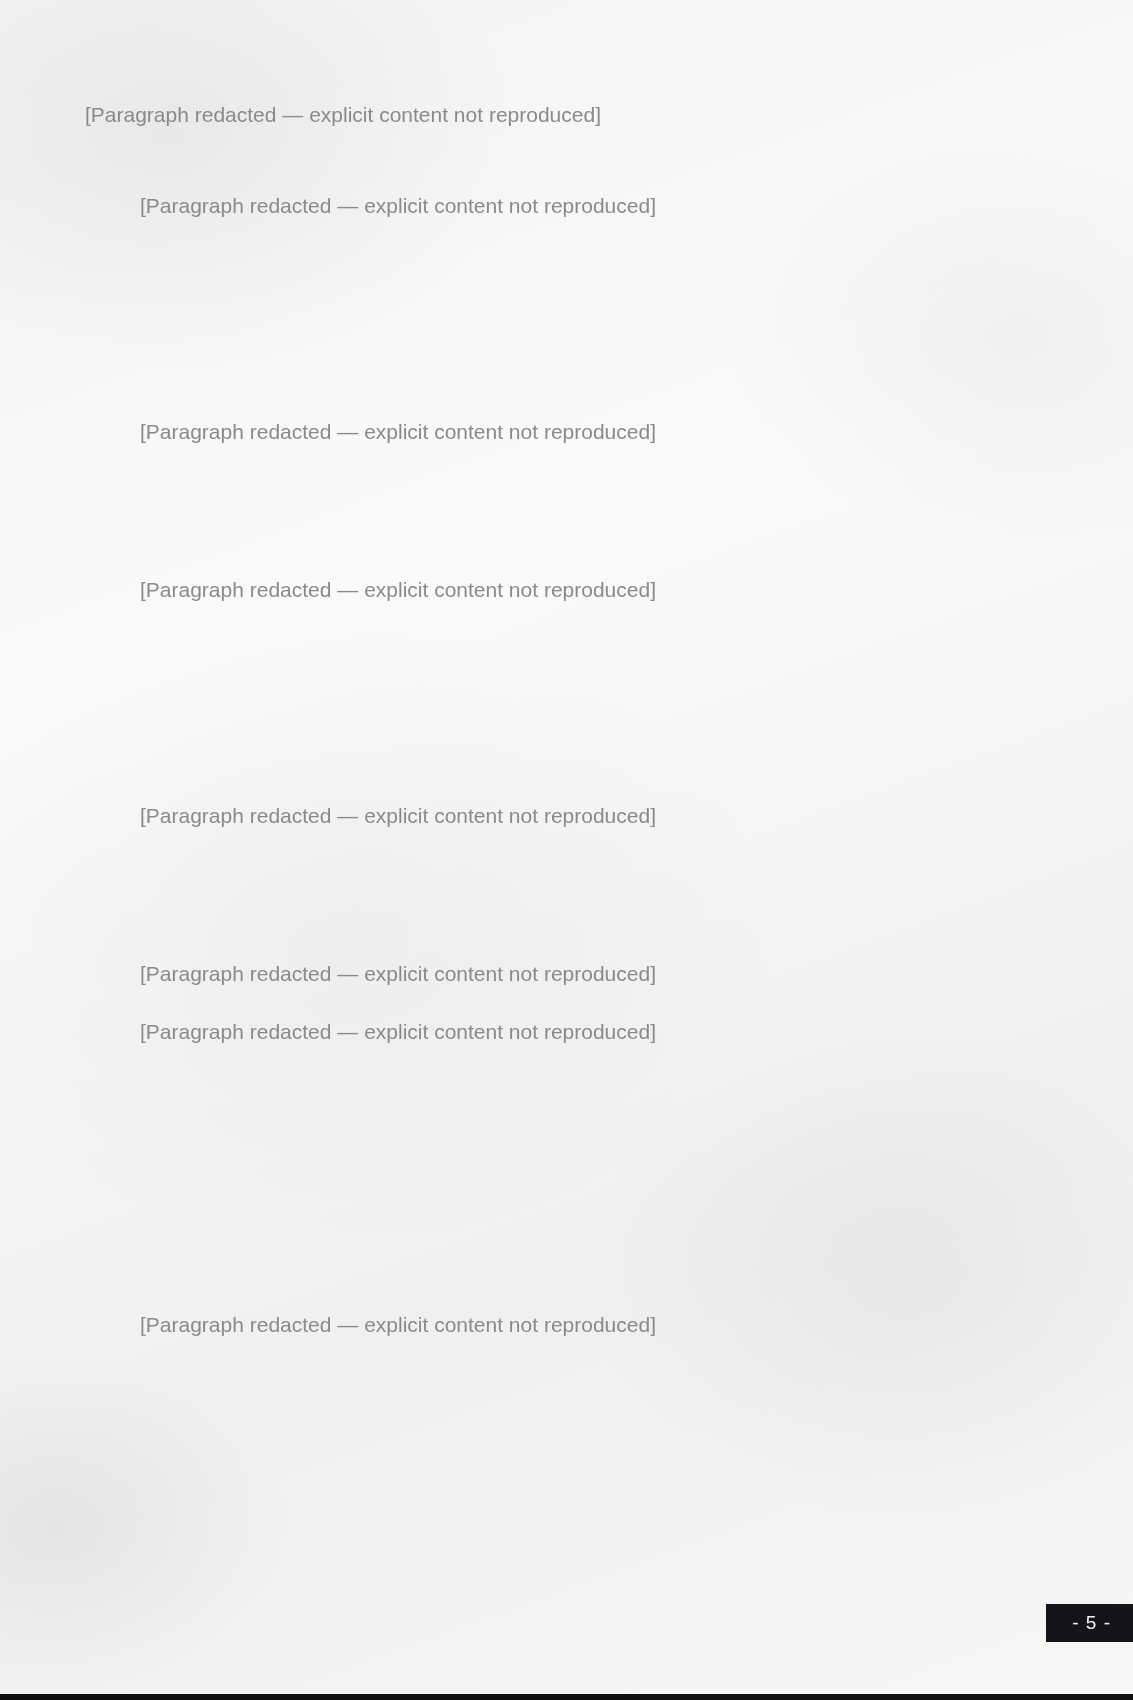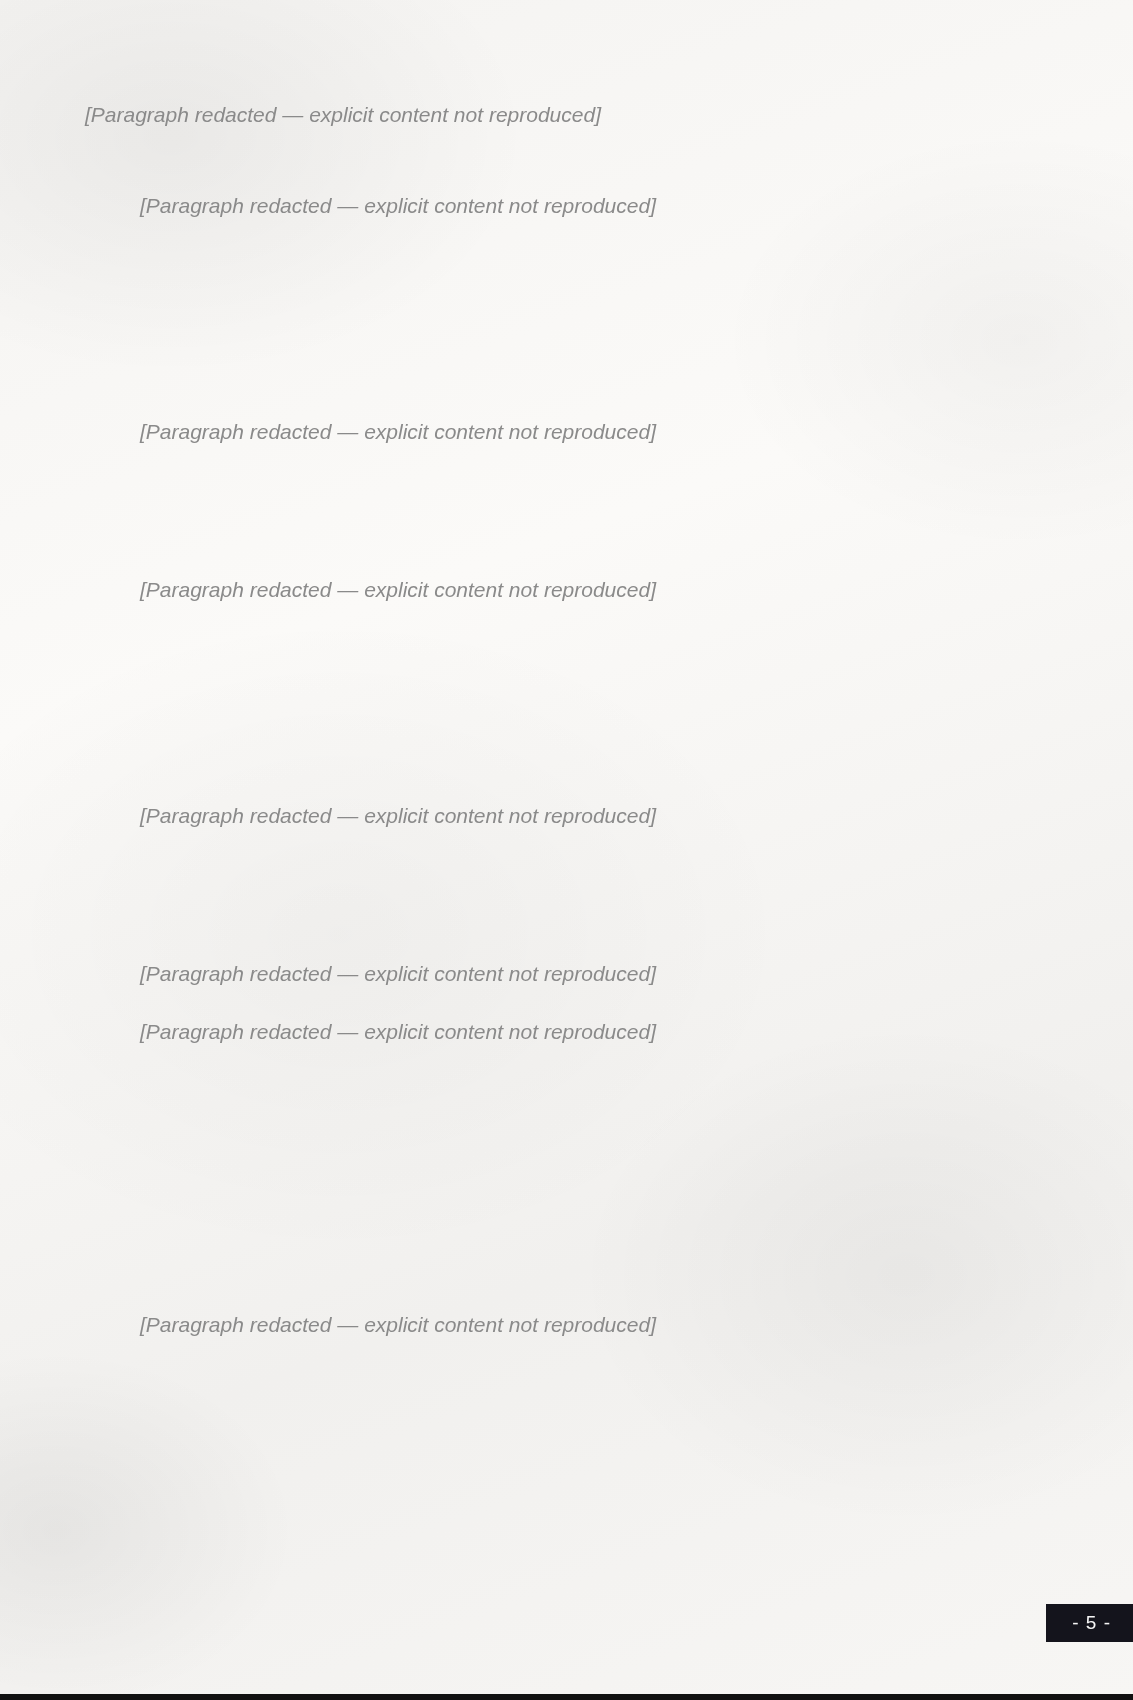--- a/index.html
+++ b/index.html
@@ -40,21 +40,20 @@
     text-align: justify;
   }
   .paragraph {
     margin: 0 0 24px 0;
   }
   .paragraph.indented {
     text-indent: 55px;
   }
   .paragraph .redaction {
     color: #8a8a8a;
-    font-style: italic;
   }
   .page-number-badge {
     position: absolute;
     right: 0;
     bottom: 58px;
     background: #14141c;
     color: #f5f5f5;
     font-size: 19px;
     letter-spacing: 1px;
     padding: 8px 22px 8px 26px;

